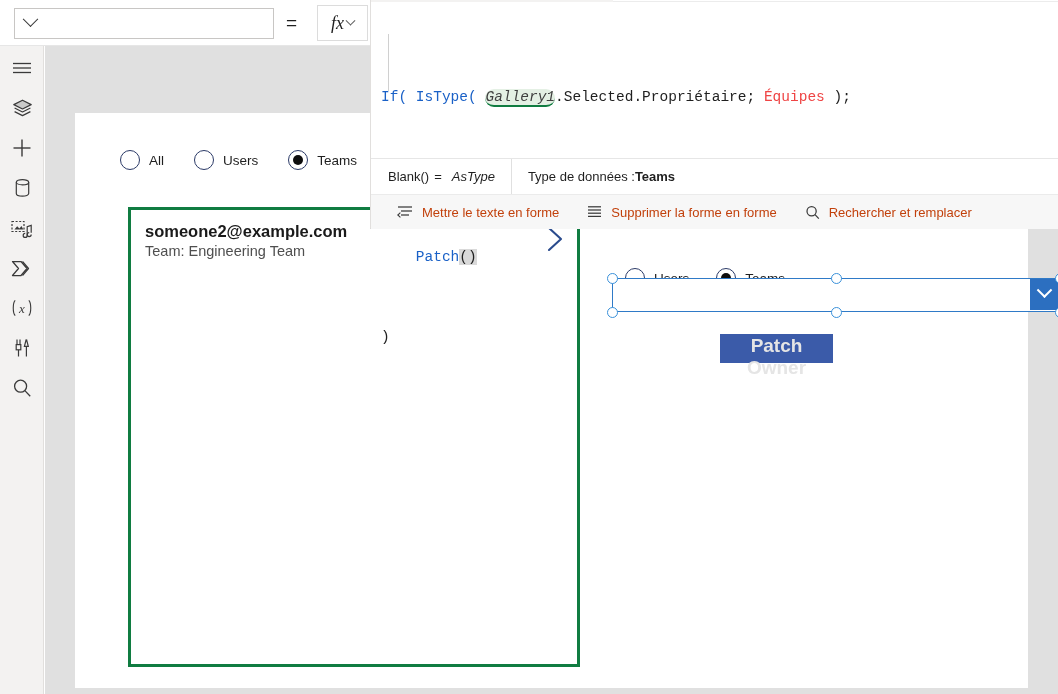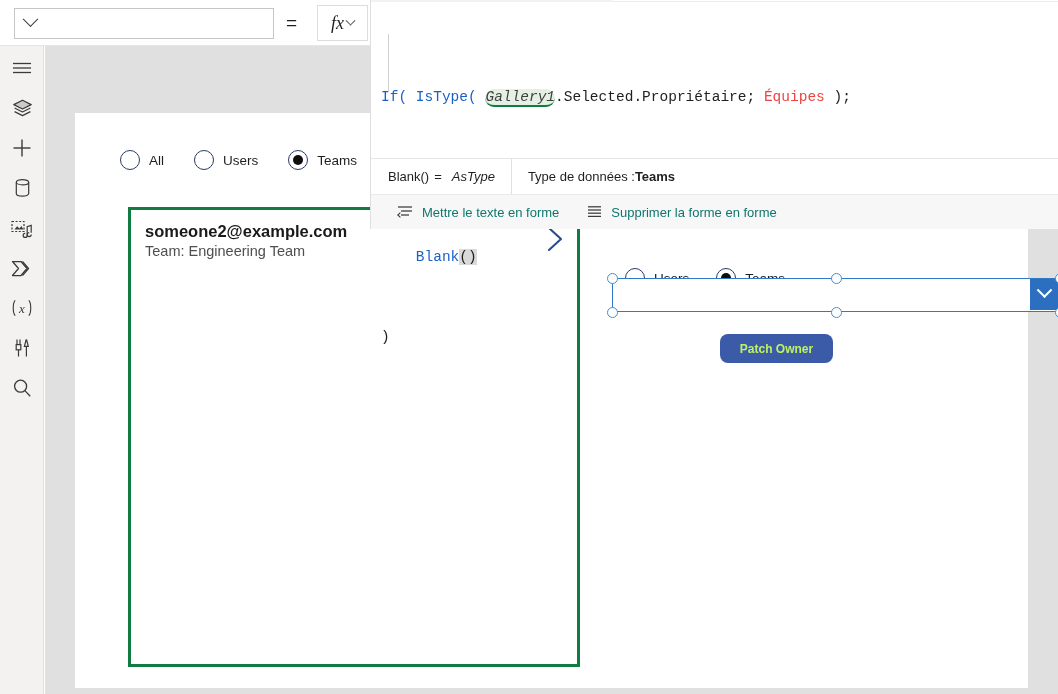--- a/index.html
+++ b/index.html
@@ -228,23 +228,23 @@
     cursor: pointer;
   }
 
   
   .patch-btn {
     position: absolute;
     left: 645px; top: 221px;
     width: 113px; height: 29px;
     background: #3b5ba9;
     border: none;
-    border-radius: 8px;
-    color: #bef264;
-    font-size: 12px;
+    border-radius: 0;
+    color: #e5e5e5;
+    font-size: 19px;
     font-weight: bold;
     font-family: "Liberation Sans", sans-serif;
     cursor: pointer;
   }
 
   
   .formula-pane {
     position: absolute;
     left: 370px; top: 0;
     width: 688px; height: 229px;
@@ -324,21 +324,21 @@
     border-top: 1px solid #ebebeb;
     display: flex; align-items: center;
   }
   .tool-btn {
     display: flex; align-items: center;
     gap: 9px;
     height: 35px;
     padding: 0 14px;
     cursor: pointer;
     font-size: 13px;
-    color: #0f766e;
+    color: #c2410c;
     white-space: nowrap;
   }
   .tool-btn:first-child { margin-left: 12px; }
   .tool-btn svg { display: block; flex: none; }
 </style>
 </head>
 <body>
 
 <div id="root">
 
@@ -521,21 +521,21 @@
     <div class="fbar-topline"></div>
     <div class="fbar-topline2"></div>
 
     <div class="code">
       <div class="indent-guide"></div>
 
       <div class="code-line"><span class="kw">If(</span><span class="punct"> </span><span class="fn">IsType(</span><span class="punct"> </span><span class="ident">Gallery1</span><span class="prop">.Selected.Propriétaire;</span><span class="punct"> </span><span class="typ">Équipes</span><span class="punct"> );</span></div>
 
       <div class="code-line"><span class="punct">    </span><span class="fn">AsType(</span><span class="punct"> </span><span class="ident">Gallery1</span><span class="prop">.Selected.Propriétaire;</span><span class="punct"> </span><span class="typ">Équipes</span><span class="punct"> );</span></div>
 
-      <div class="code-line"><span class="punct">    </span><span class="fn">Blank</span><span class="parenhi">()</span></div>
+      <div class="code-line"><span class="punct">    </span><span class="fn">Patch</span><span class="parenhi">()</span></div>
 
       <div class="code-line"><span class="punct">)</span></div>
     </div>
 
     <div class="fbar-status">
       <div class="status-cell first">
         <span>Blank()</span>
         <span class="status-eq">=</span>
         <span class="status-italic">AsType</span>
       </div>
@@ -565,16 +565,27 @@
             <g stroke="#3a3a3a" stroke-width="1.25">
               <line x1="1" y1="1.8" x2="14" y2="1.8"></line>
               <line x1="1" y1="5" x2="14" y2="5"></line>
               <line x1="1" y1="8.2" x2="14" y2="8.2"></line>
               <line x1="1" y1="11.4" x2="14" y2="11.4"></line>
             </g>
           </svg>
         </span>
         <span>Supprimer la forme en forme</span>
       </div>
+      <div class="tool-btn">
+        <span>
+          <svg width="15" height="15" viewBox="0 0 15 15">
+            <g fill="none" stroke="#3a3a3a" stroke-width="1.25">
+              <circle cx="6.6" cy="6.2" r="4.6"></circle>
+              <line x1="10" y1="9.6" x2="13.8" y2="13.6"></line>
+            </g>
+          </svg>
+        </span>
+        <span>Rechercher et remplacer</span>
+      </div>
     </div>
   </div>
 
 </div>
 
 </body></html>

